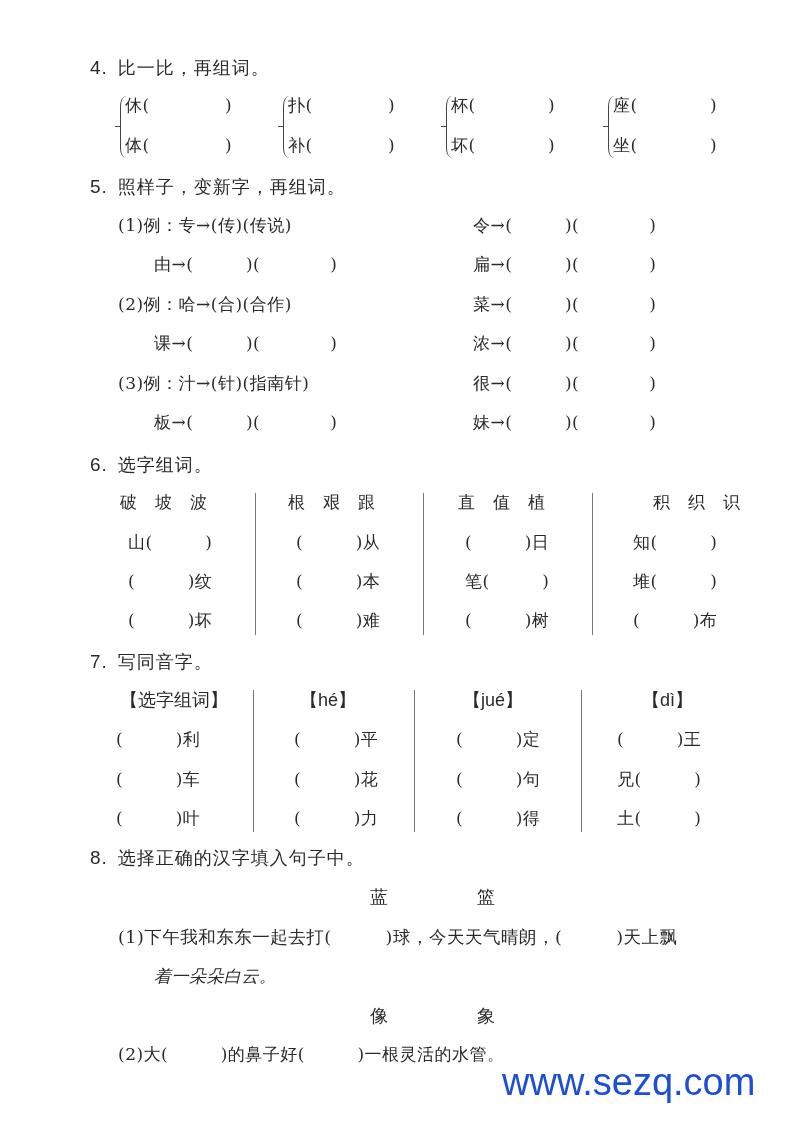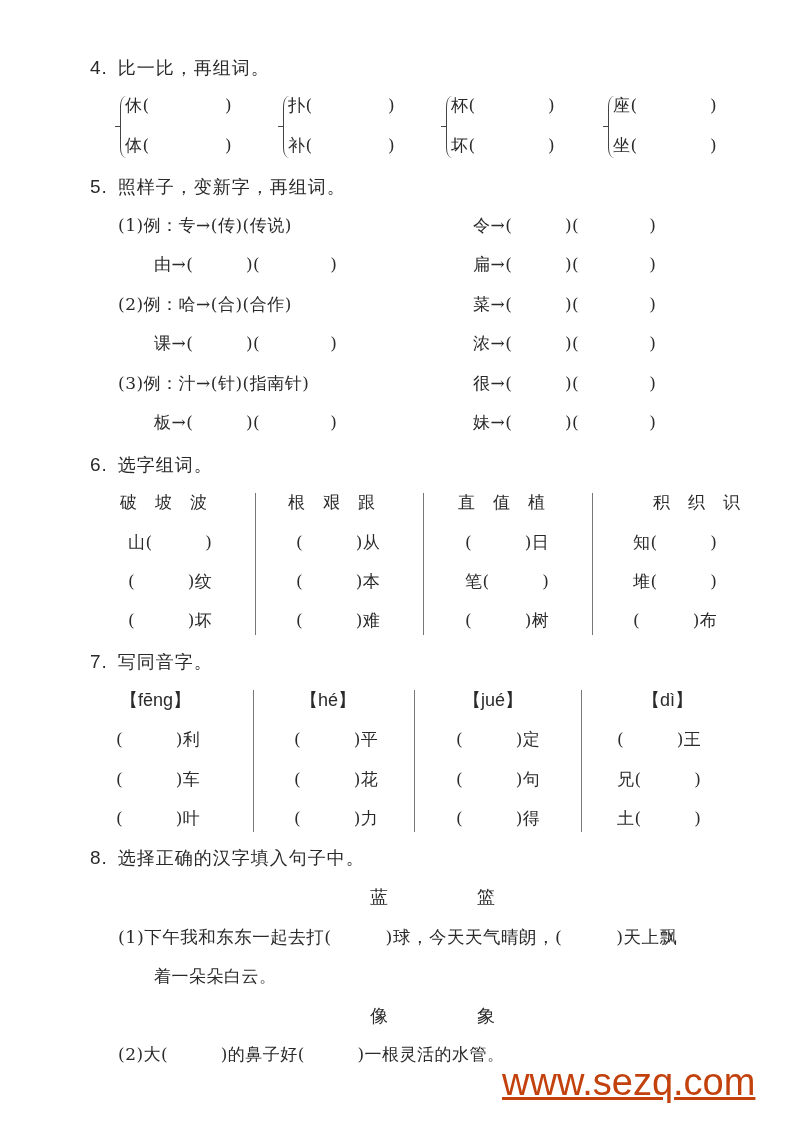--- a/index.html
+++ b/index.html
@@ -28,24 +28,23 @@
     position: absolute;
     left: -6px; top: 50%;
     width: 5px; height: 2px;
     border-top: 1.3px solid #444;
     border-radius: 0 0 0 4px;
     transform: translateY(-1px);
   }
   .watermark {
     position: absolute;
     font-family: "Liberation Sans", "DejaVu Sans", sans-serif;
-    color: #c2410c;
+    color: #1d4ed8;
     font-size: 38px;
     letter-spacing: 0px;
-    text-decoration: underline;
   }
   .choice { font-size: 18px; }
 </style>
 </head>
 <body>
 
 <div class="abs qtitle" style="left:90px; top:58px;">
   <span class="qnum">4.</span><span>比一比，再组词。</span>
 </div>
 
@@ -120,21 +119,21 @@
 <div class="abs cell" style="left:633px; top:612px;">(　　　)布</div>
 
 <div class="abs qtitle" style="left:90px; top:652px;">
   <span class="qnum">7.</span><span>写同音字。</span>
 </div>
 
 <div class="vline" style="left:253px; top:690px; height:142px;"></div>
 <div class="vline" style="left:414px; top:690px; height:142px;"></div>
 <div class="vline" style="left:581px; top:690px; height:142px;"></div>
 
-<div class="abs pinyin" style="left:120px; top:691px;">【fēng】</div>
+<div class="abs pinyin" style="left:120px; top:691px;">【选字组词】</div>
 <div class="abs cell" style="left:116px; top:731px;">(　　　)利</div>
 <div class="abs cell" style="left:116px; top:771px;">(　　　)车</div>
 <div class="abs cell" style="left:116px; top:810px;">(　　　)叶</div>
 
 <div class="abs pinyin" style="left:300px; top:691px;">【hé】</div>
 <div class="abs cell" style="left:294px; top:731px;">(　　　)平</div>
 <div class="abs cell" style="left:294px; top:771px;">(　　　)花</div>
 <div class="abs cell" style="left:294px; top:810px;">(　　　)力</div>
 
 <div class="abs pinyin" style="left:463px; top:691px;text-align:right;">【jué】</div>
@@ -148,20 +147,20 @@
 <div class="abs cell" style="left:617px; top:810px;">土(　　　)</div>
 
 <div class="abs qtitle" style="left:90px; top:848px;">
   <span class="qnum">8.</span><span>选择正确的汉字填入句子中。</span>
 </div>
 
 <div class="abs choice" style="left:370px; top:888px;">蓝</div>
 <div class="abs choice" style="left:477px; top:888px;">篮</div>
 
 <div class="abs cell" style="left:118px; top:929px; font-size:17.5px;">(1)下午我和东东一起去打(　　　)球，今天天气晴朗，(　　　)天上飘</div>
-<div class="abs cell" style="left:154px; top:968px;">着一朵朵白云。</div>
+<div class="abs cell" style="left:154px; top:968px;font-style:italic;">着一朵朵白云。</div>
 
 <div class="abs choice" style="left:370px; top:1007px;">像</div>
 <div class="abs choice" style="left:477px; top:1007px;">象</div>
 
 <div class="abs cell" style="left:118px; top:1046px;">(2)大(　　　)的鼻子好(　　　)一根灵活的水管。</div>
 
 <div class="abs watermark" style="left:502px; top:1063px;">www.sezq.com</div>
 
 </body></html>

